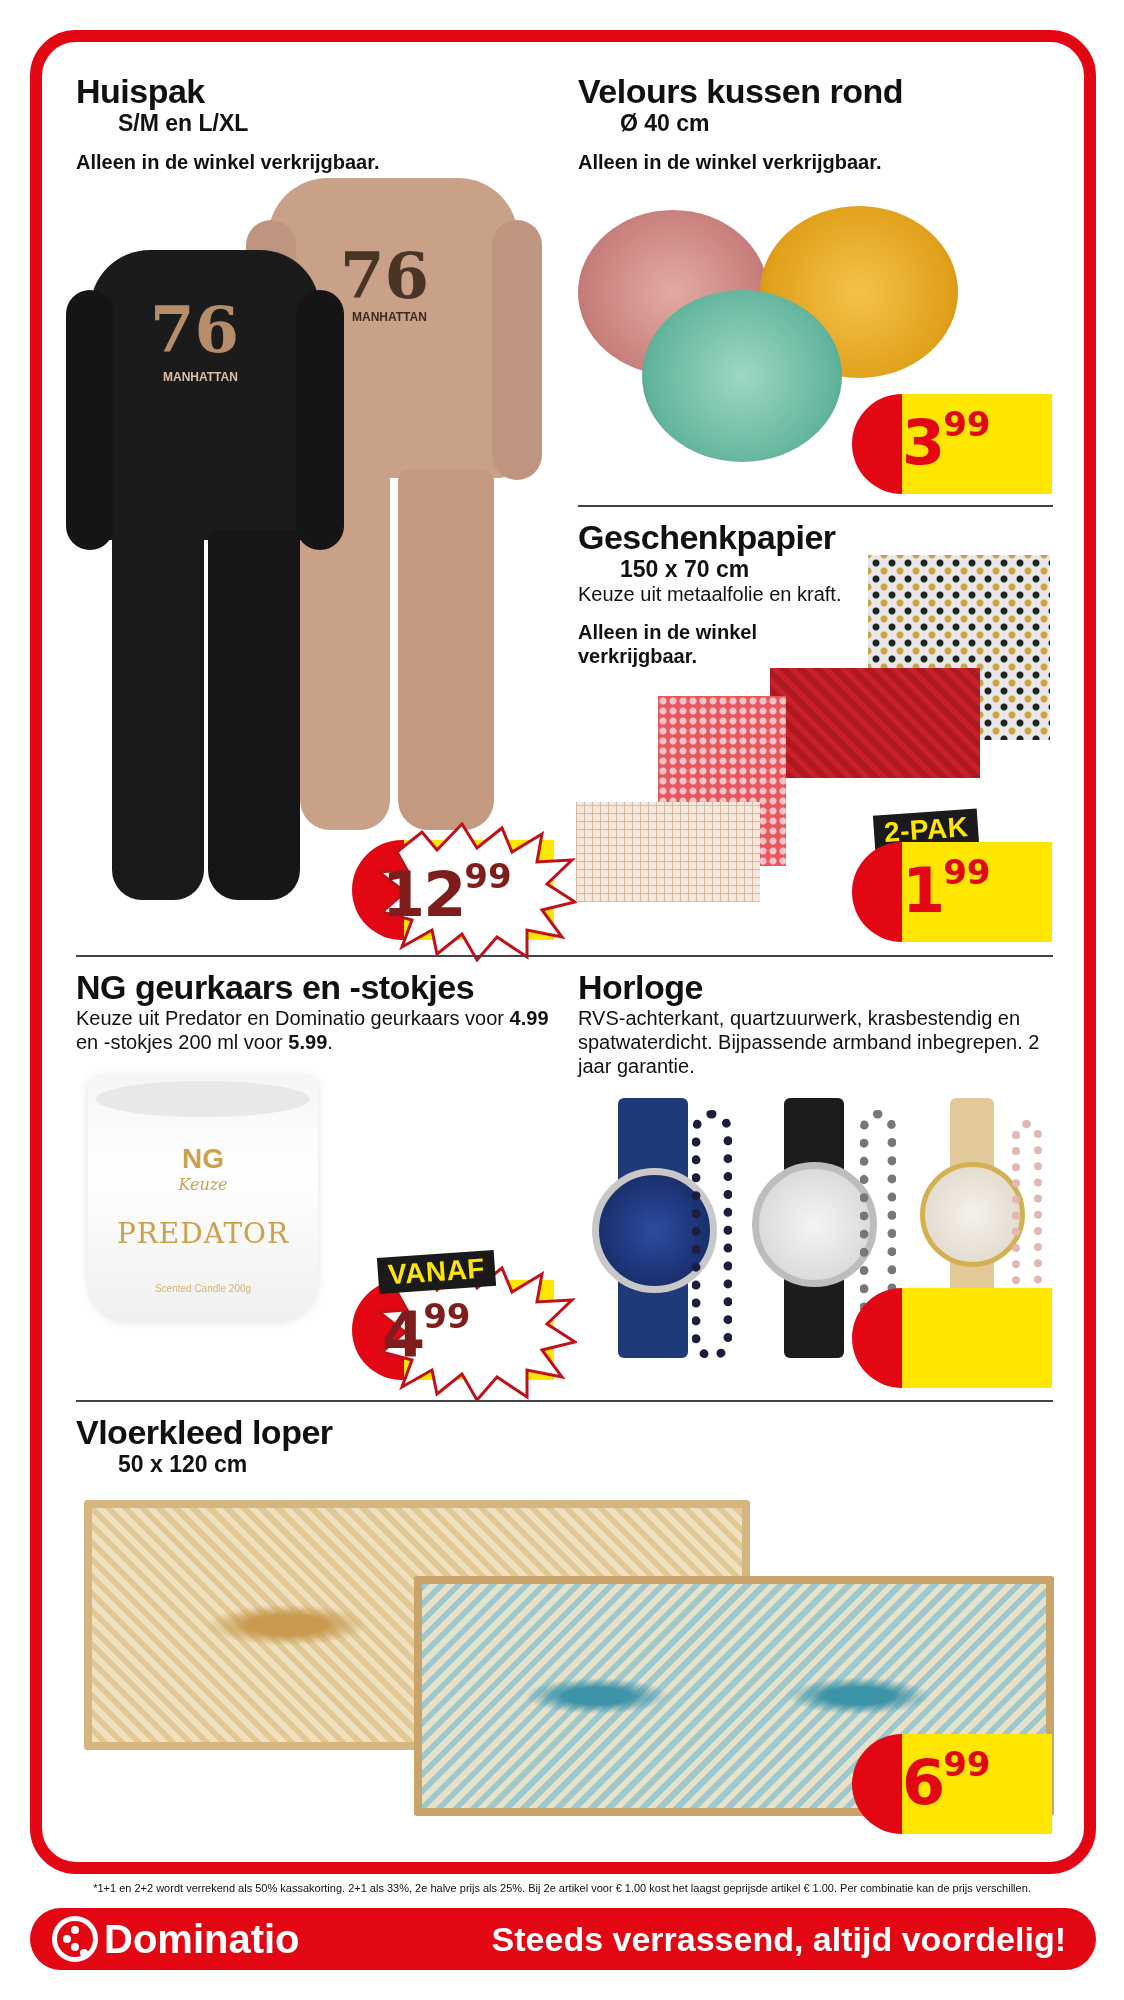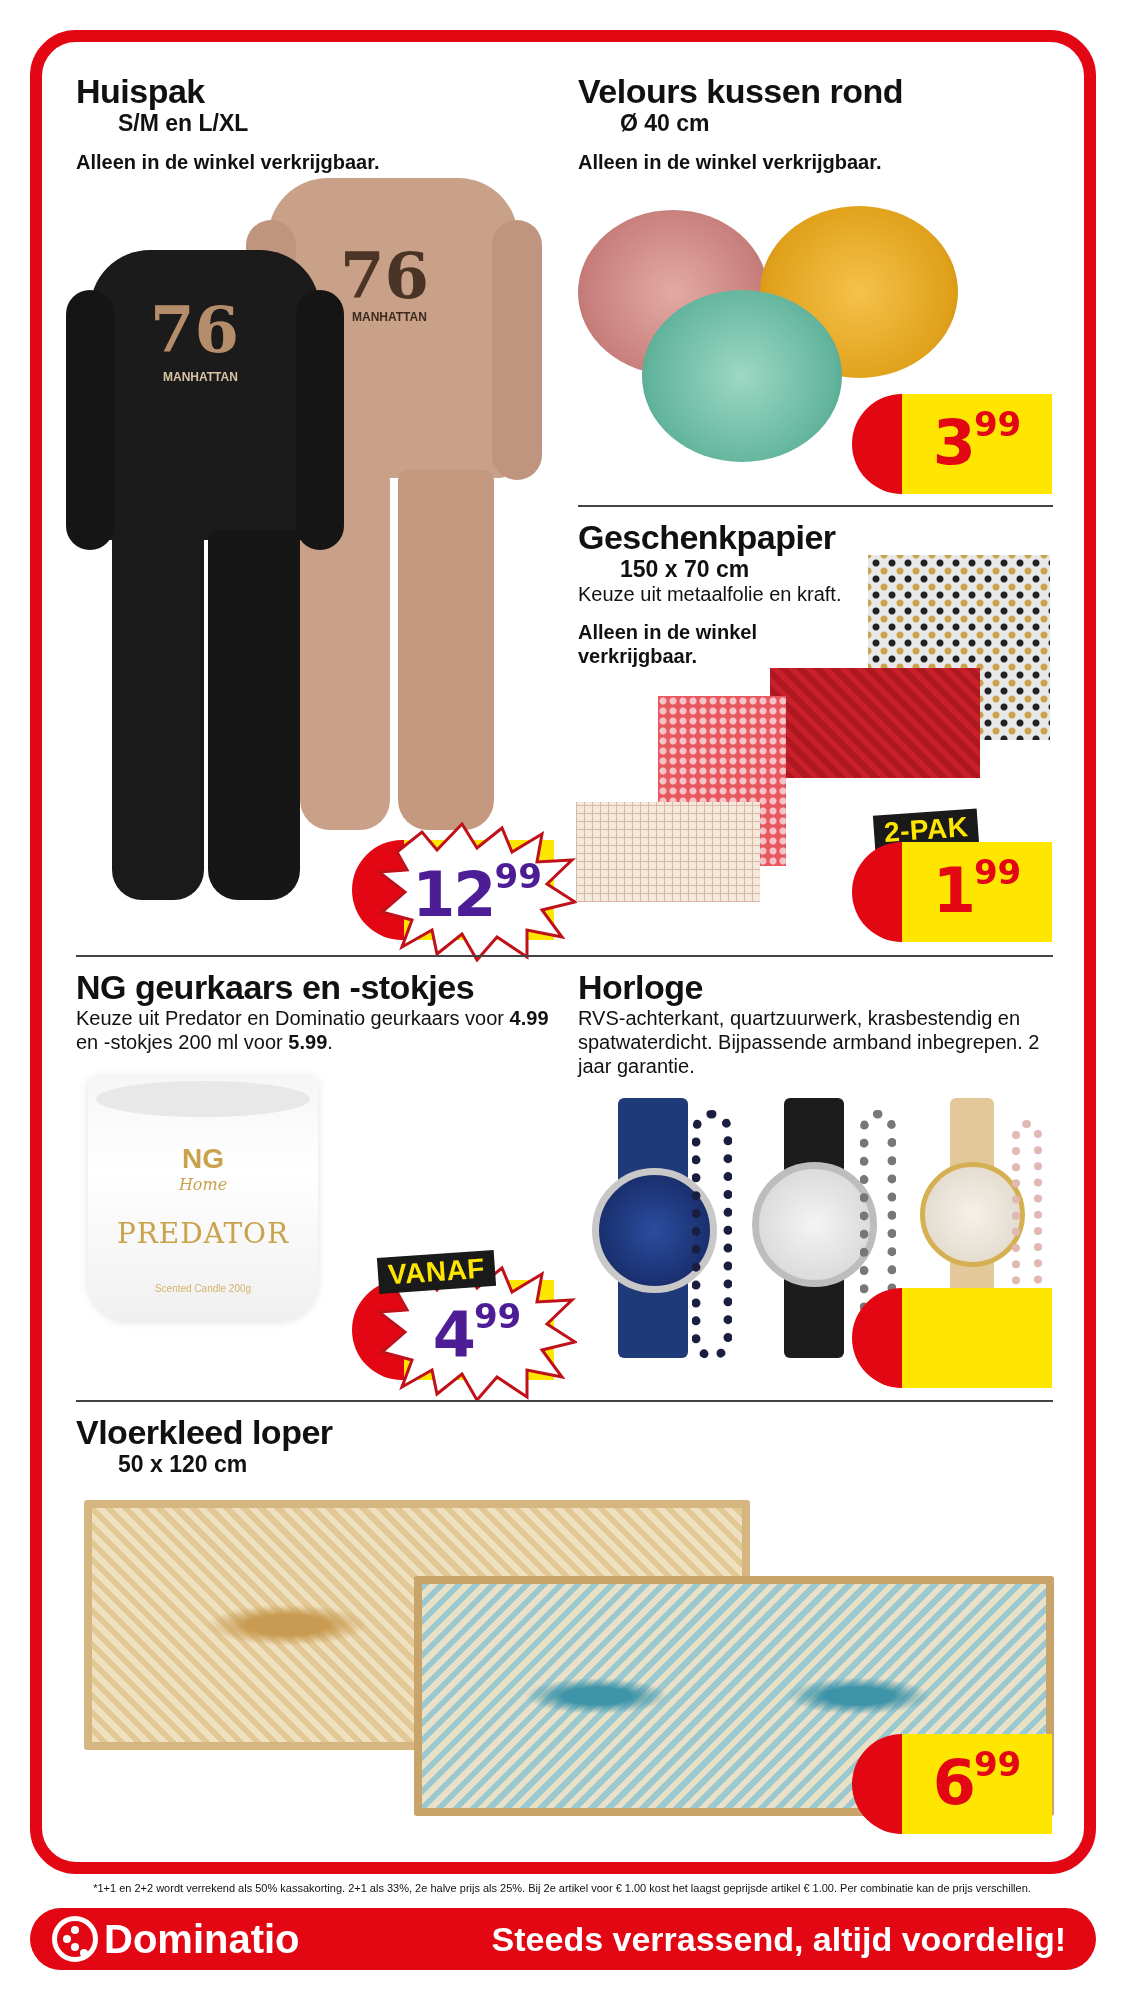--- a/index.html
+++ b/index.html
@@ -17,30 +17,30 @@
   .desc { font-size: 20px; line-height: 24px; font-weight: 400; }
   .note { font-size: 20px; line-height: 24px; font-weight: 700; margin-top: 14px; }
   .desc b { font-weight: 800; }
 
   .divider { position: absolute; height: 2px; background: #444; }
 
   
   .ptag { position: absolute; height: 100px; }
   .ptag .half { position: absolute; left: 0; top: 0; width: 50px; height: 100px; background: #e30613; border-radius: 50px 0 0 50px; }
   .ptag .box { position: absolute; left: 50px; top: 0; right: 0; height: 100px; background: #ffe600; }
-  .price { position: absolute; top: 10px; left: 50px; right: 0; text-align: center; color: #e30613; font-weight: 900; font-family: "DejaVu Sans", sans-serif; }
+  .price { position: absolute; top: 10px; left: 50px; right: 0; color: #e30613; font-weight: 900; font-family: "DejaVu Sans", sans-serif; }
   .price .int { font-size: 62px; line-height: 78px; letter-spacing: -2px; }
   .price .dec { font-size: 34px; vertical-align: top; line-height: 48px; position: relative; top: -4px; }
 
   
   .burst { position: absolute; }
   .burst .half { position: absolute; left: 0; top: 10px; width: 52px; height: 100px; background: #e30613; border-radius: 50px 0 0 50px; }
   .burst .ybox { position: absolute; left: 52px; top: 10px; width: 150px; height: 100px; background: #ffe600; }
   .burst svg { position: absolute; left: 25px; top: -8px; }
-  .burst .price { color: #4c1d95; }
+  .burst .price { color: #7f1d1d; }
 
   .label-tag { position: absolute; background: #1a1a1a; color: #ffe600; font-weight: 900; font-size: 28px; padding: 2px 10px; transform: rotate(-4deg); letter-spacing: 0.5px; }
 
   
   .sweat { position: absolute; }
   .pillow { position: absolute; border-radius: 50%; }
   .giftbox { position: absolute; }
   .candle { position: absolute; left: 88px; top: 1075px; width: 230px; height: 245px; background: linear-gradient(180deg,#f6f6f6,#ffffff 40%,#f0f0f0); border-radius: 10px 10px 40px 40px; box-shadow: 0 2px 10px rgba(0,0,0,0.12); }
   .candle .rim { position: absolute; left: 8px; top: 6px; right: 8px; height: 36px; background: #e8e8e8; border-radius: 50%; }
   .candle .ng { position: absolute; top: 68px; width: 100%; text-align: center; font-size: 28px; font-weight: 700; color: #c9a24b; }
@@ -142,21 +142,21 @@
 
 <div class="divider" style="left:76px; top:955px; width:977px;"></div>
 
 <div class="section" style="left:76px; top:968px; width:480px;">
   <div class="title">NG geurkaars en -stokjes</div>
   <div class="desc"><span>Keuze uit Predator en Dominatio geurkaars voor </span><b>4.99</b><span> en -stokjes 200 ml voor </span><b>5.99</b><span>.</span></div>
 </div>
 <div class="candle">
   <div class="rim"></div>
   <div class="ng">NG</div>
-  <div class="home">Home</div>
+  <div class="home">Keuze</div>
   <div class="pred">PREDATOR</div>
   <div class="sc">Scented Candle 200g</div>
 </div>
 <div class="burst" style="left:352px; top:1270px; width:220px; height:130px;">
   <div class="half"></div>
   <div class="ybox"></div>
   <svg width="200" height="140" viewBox="0 0 200 140">
     <polygon points="20,30 45,10 60,28 85,2 100,26 125,6 135,30 165,12 160,40 195,38 170,62 198,80 165,88 185,115 150,108 150,135 120,115 100,138 85,112 60,132 55,108 25,125 35,98 5,90 28,70 2,50 30,48" fill="#fff" stroke="#c0101a" stroke-width="3"></polygon>
   </svg>
   <div class="price" style="left:30px; right:0; top:26px;"><span class="int">4</span><span class="dec">99</span></div>

